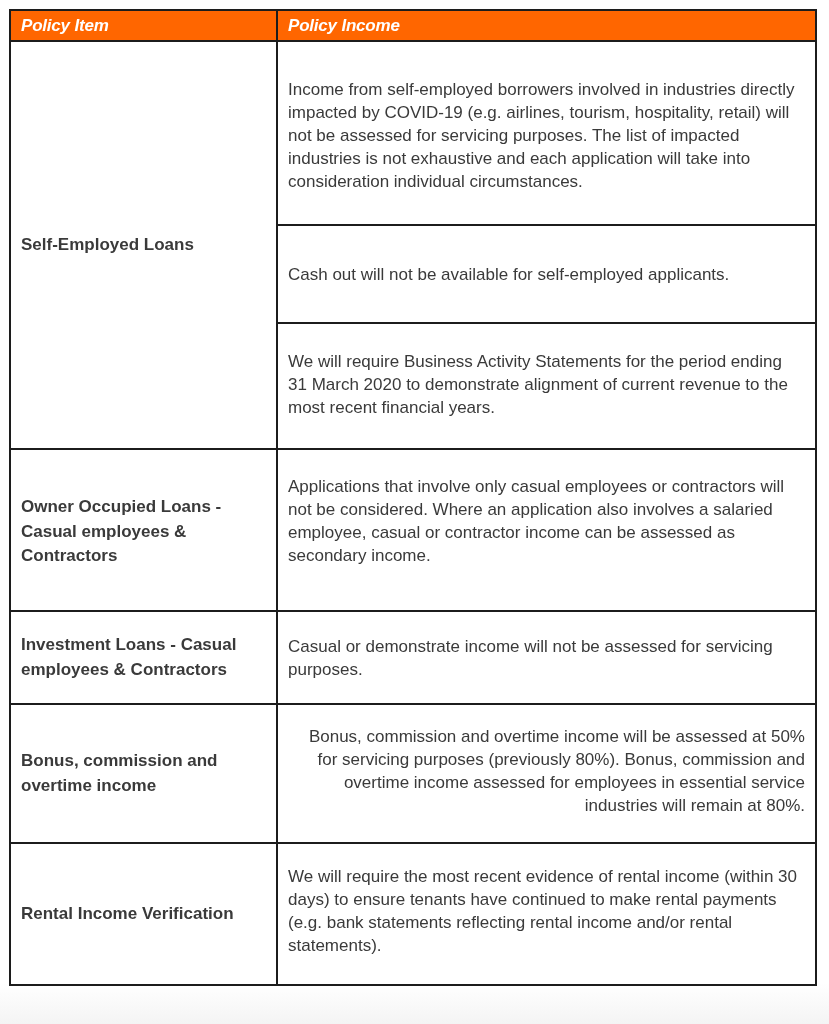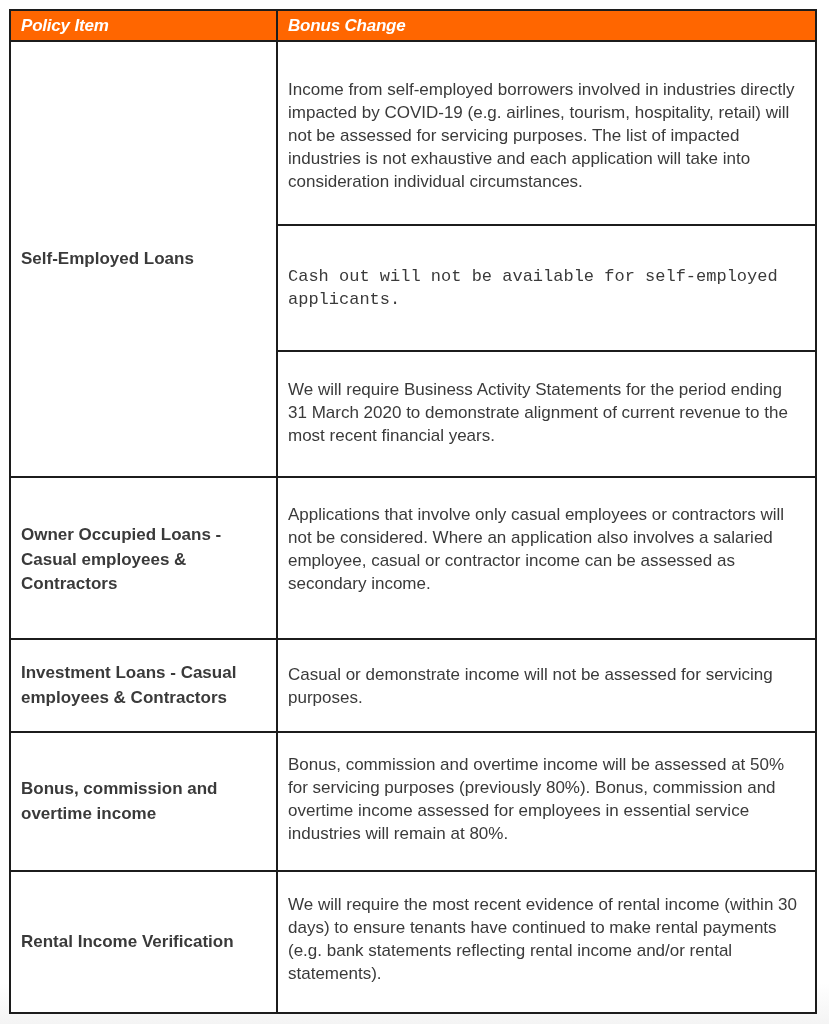--- a/index.html
+++ b/index.html
@@ -51,49 +51,49 @@
 <body>
 
 <table class="tbl">
   <colgroup>
     <col class="col1">
     <col>
   </colgroup>
   <thead>
     <tr>
       <th>Policy Item</th>
-      <th>Bonus Change</th>
+      <th>Policy Income</th>
     </tr>
   </thead>
   <tbody>
 
     <tr style="height:184px;">
       <td class="item" rowspan="3">Self-Employed Loans</td>
       <td class="change" style="padding-top:4px;">Income from self-employed borrowers involved in industries directly impacted by COVID-19 (e.g. airlines, tourism, hospitality, retail) will not be assessed for servicing purposes. The list of impacted industries is not exhaustive and each application will take into consideration individual circumstances.</td>
     </tr>
-    <tr style="height:126px;font-family:Liberation Mono, monospace;">
+    <tr style="height:98px;">
       <td class="change">Cash out will not be available for self-employed applicants.</td>
     </tr>
     <tr style="height:126px;">
       <td class="change" style="padding-bottom:4px;">We will require Business Activity Statements for the period ending 31 March 2020 to demonstrate alignment of current revenue to the most recent financial years.</td>
     </tr>
 
     <tr style="height:162px;">
       <td class="item" style="padding-top:4px;">Owner Occupied Loans - Casual employees &amp; Contractors</td>
       <td class="change" style="padding-bottom:18px;">Applications that involve only casual employees or contractors will not be considered. Where an application also involves a salaried employee, casual or contractor income can be assessed as secondary income.</td>
     </tr>
 
     <tr style="height:93px;margin-top:41px;">
       <td class="item">Investment Loans - Casual employees &amp; Contractors</td>
       <td class="change">Casual or demonstrate income will not be assessed for servicing purposes.</td>
     </tr>
 
     <tr style="height:139px;">
       <td class="item">Bonus, commission and overtime income</td>
-      <td class="change" style="padding-bottom:6px;">Bonus, commission and overtime income will be assessed at 50% for servicing purposes (previously 80%). Bonus, commission and overtime income assessed for employees in essential service industries will remain at 80%.</td>
+      <td class="change" style="padding-bottom:6px;text-align:right;">Bonus, commission and overtime income will be assessed at 50% for servicing purposes (previously 80%). Bonus, commission and overtime income assessed for employees in essential service industries will remain at 80%.</td>
     </tr>
 
     <tr style="height:142px;">
       <td class="item">Rental Income Verification</td>
       <td class="change" style="padding-bottom:6px;">We will require the most recent evidence of rental income (within 30 days) to ensure tenants have continued to make rental payments (e.g. bank statements reflecting rental income and/or rental statements).</td>
     </tr>
   </tbody>
 </table>
 
 </body></html>

